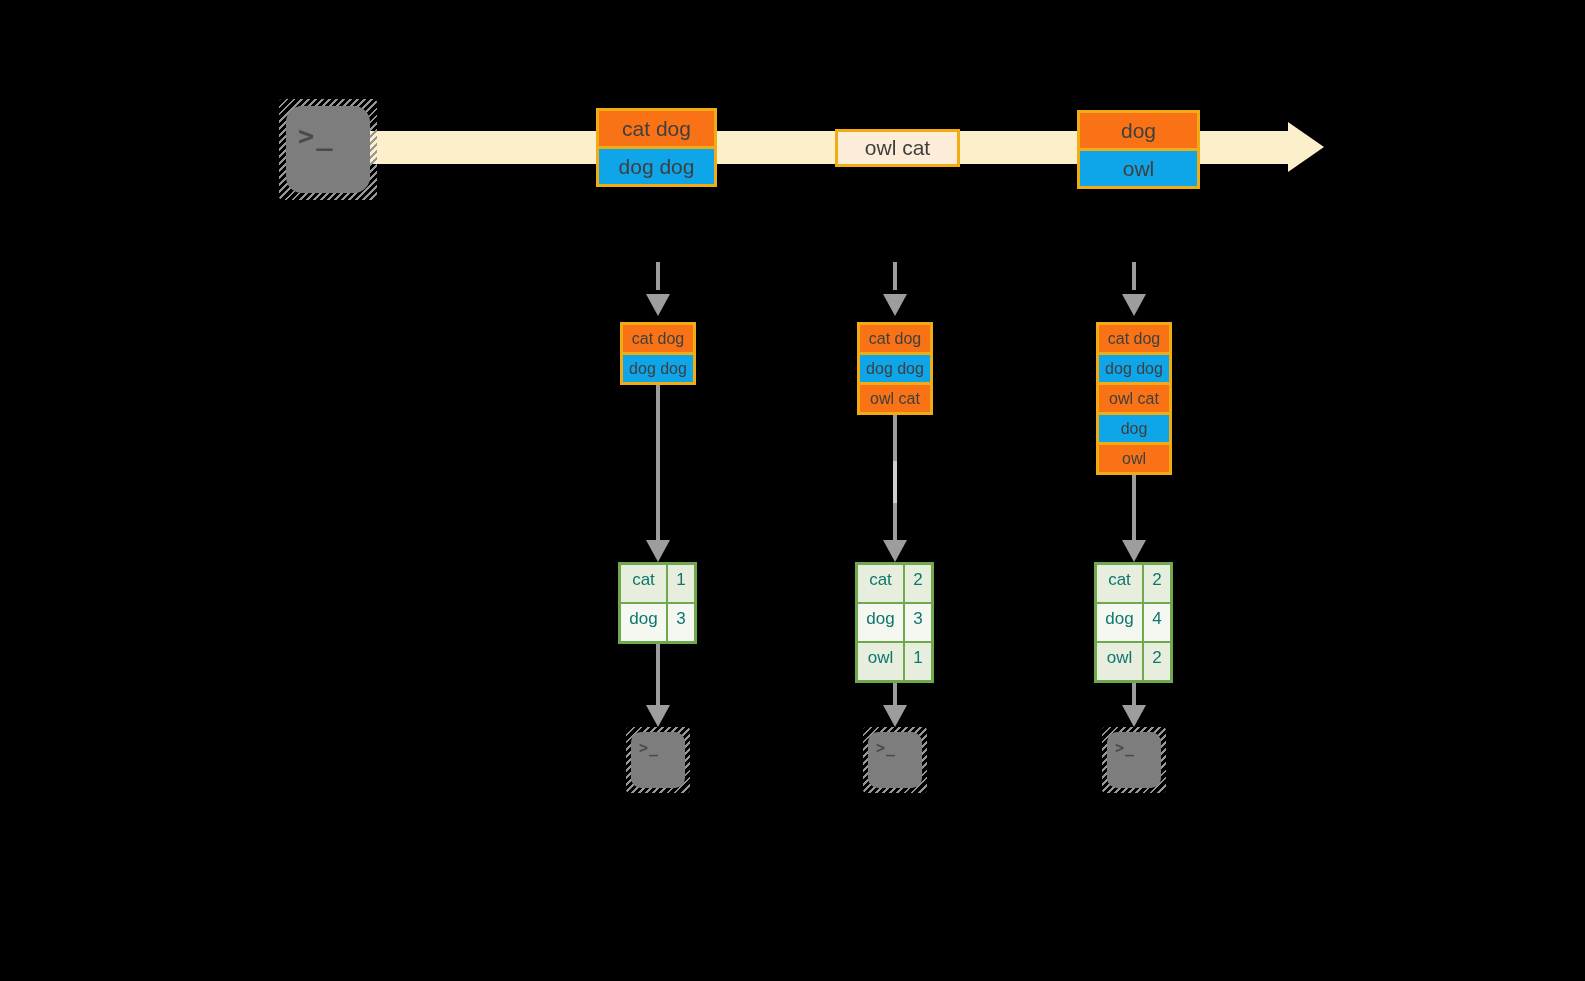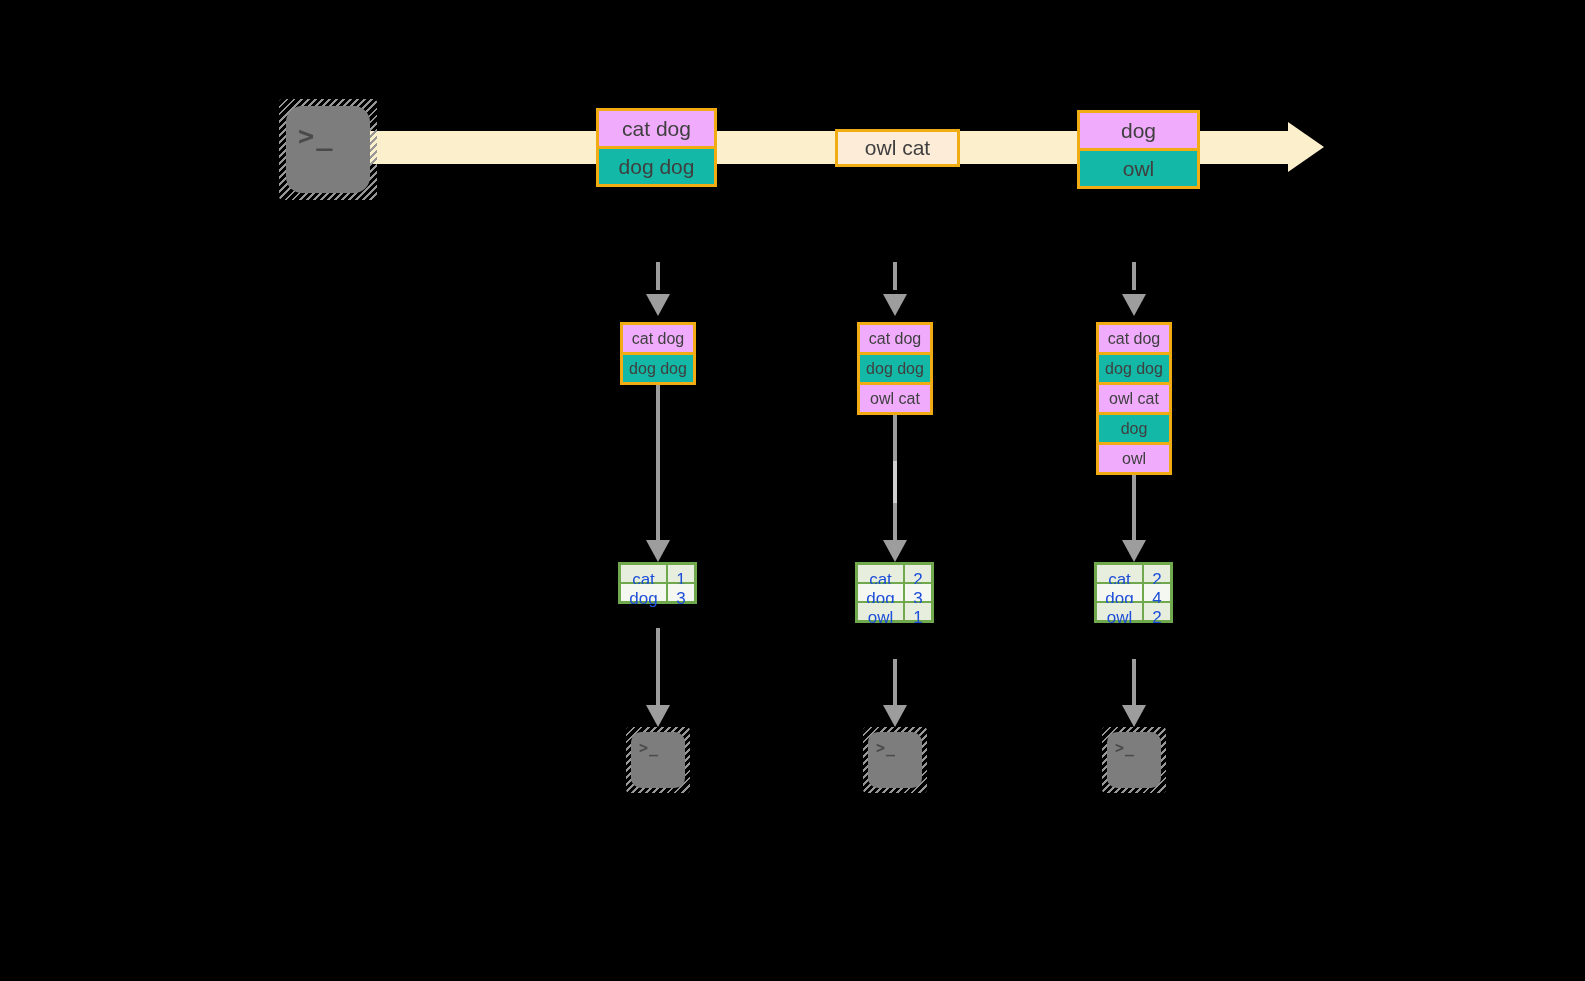--- a/index.html
+++ b/index.html
@@ -22,23 +22,23 @@
   .term-glyph{position:absolute;color:#4a4a4a;font-family:"DejaVu Sans Mono",monospace;font-weight:bold;}
   .term-big .term-glyph{left:12px;top:14px;font-size:27px;letter-spacing:2px;}
   .term-small .term-glyph{left:8px;top:7px;font-size:15px;letter-spacing:1px;}
 
   
   .bbox{position:absolute;z-index:2;border:3px solid #f0ac12;background:#f0ac12;}
   .brow{text-align:center;color:#3f3f3f;}
   .bbox .brow{height:35px;line-height:35px;font-size:21px;}
   .bbox .brow + .brow{border-top:3px solid #f0ac12;}
   .bbox-single .brow{height:32px;line-height:32px;}
-  .peach{background:#f0abfc;}
+  .peach{background:#f97316;}
   .mid{background:#fcecd8;}
-  .cream{background:#14b8a6;}
+  .cream{background:#0ea5e9;}
 
   
   .stack{position:absolute;z-index:6;width:76px;border:3px solid #f0ac12;background:#f0ac12;box-sizing:border-box;}
   .stack .brow{height:27px;line-height:27px;font-size:16px;}
   .stack .brow + .brow{border-top:3px solid #f0ac12;}
 
   
   .dash{position:absolute;width:4px;height:28px;background:#9d9d9d;z-index:2;}
   .vline{position:absolute;width:4px;background:#9d9d9d;z-index:2;}
   .tri{position:absolute;width:0;height:0;z-index:2;
@@ -46,21 +46,21 @@
        border-top:22px solid #9d9d9d;}
 
   
   .banner{position:absolute;left:693px;top:461px;width:417px;height:42px;background:#ffffff;z-index:5;
           text-align:center;line-height:42px;font-size:33px;font-weight:300;color:#111;}
   .banner-line{position:absolute;left:893px;top:461px;width:4px;height:42px;background:#cfcfcf;z-index:6;}
 
   
   .gtable{position:absolute;z-index:6;border:3px solid #70a84e;background:#70a84e;
           display:grid;grid-template-columns:45px 26px;gap:2px;}
-  .gcell{height:17px;line-height:29px;text-align:center;font-size:17px;color:#1d4ed8;}
+  .gcell{height:37px;line-height:29px;text-align:center;font-size:17px;color:#0f766e;}
   .tint-a{background:#e7eedd;}
   .tint-b{background:#f5f8f1;}
 </style>
 </head>
 <body>
 
 <div class="canvas">
 
   <div class="band"></div>
   <div class="band-head"></div>

